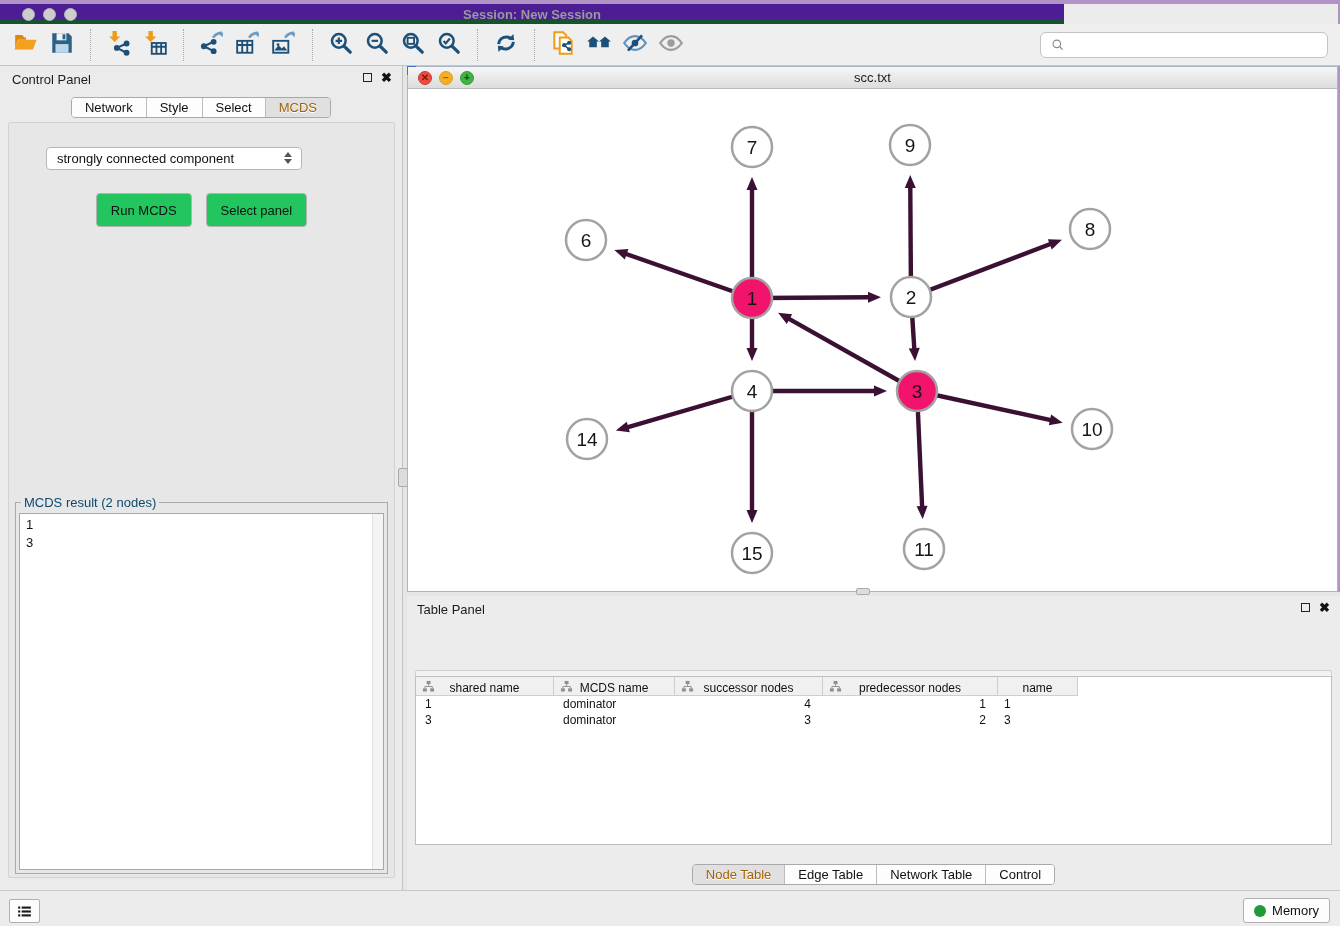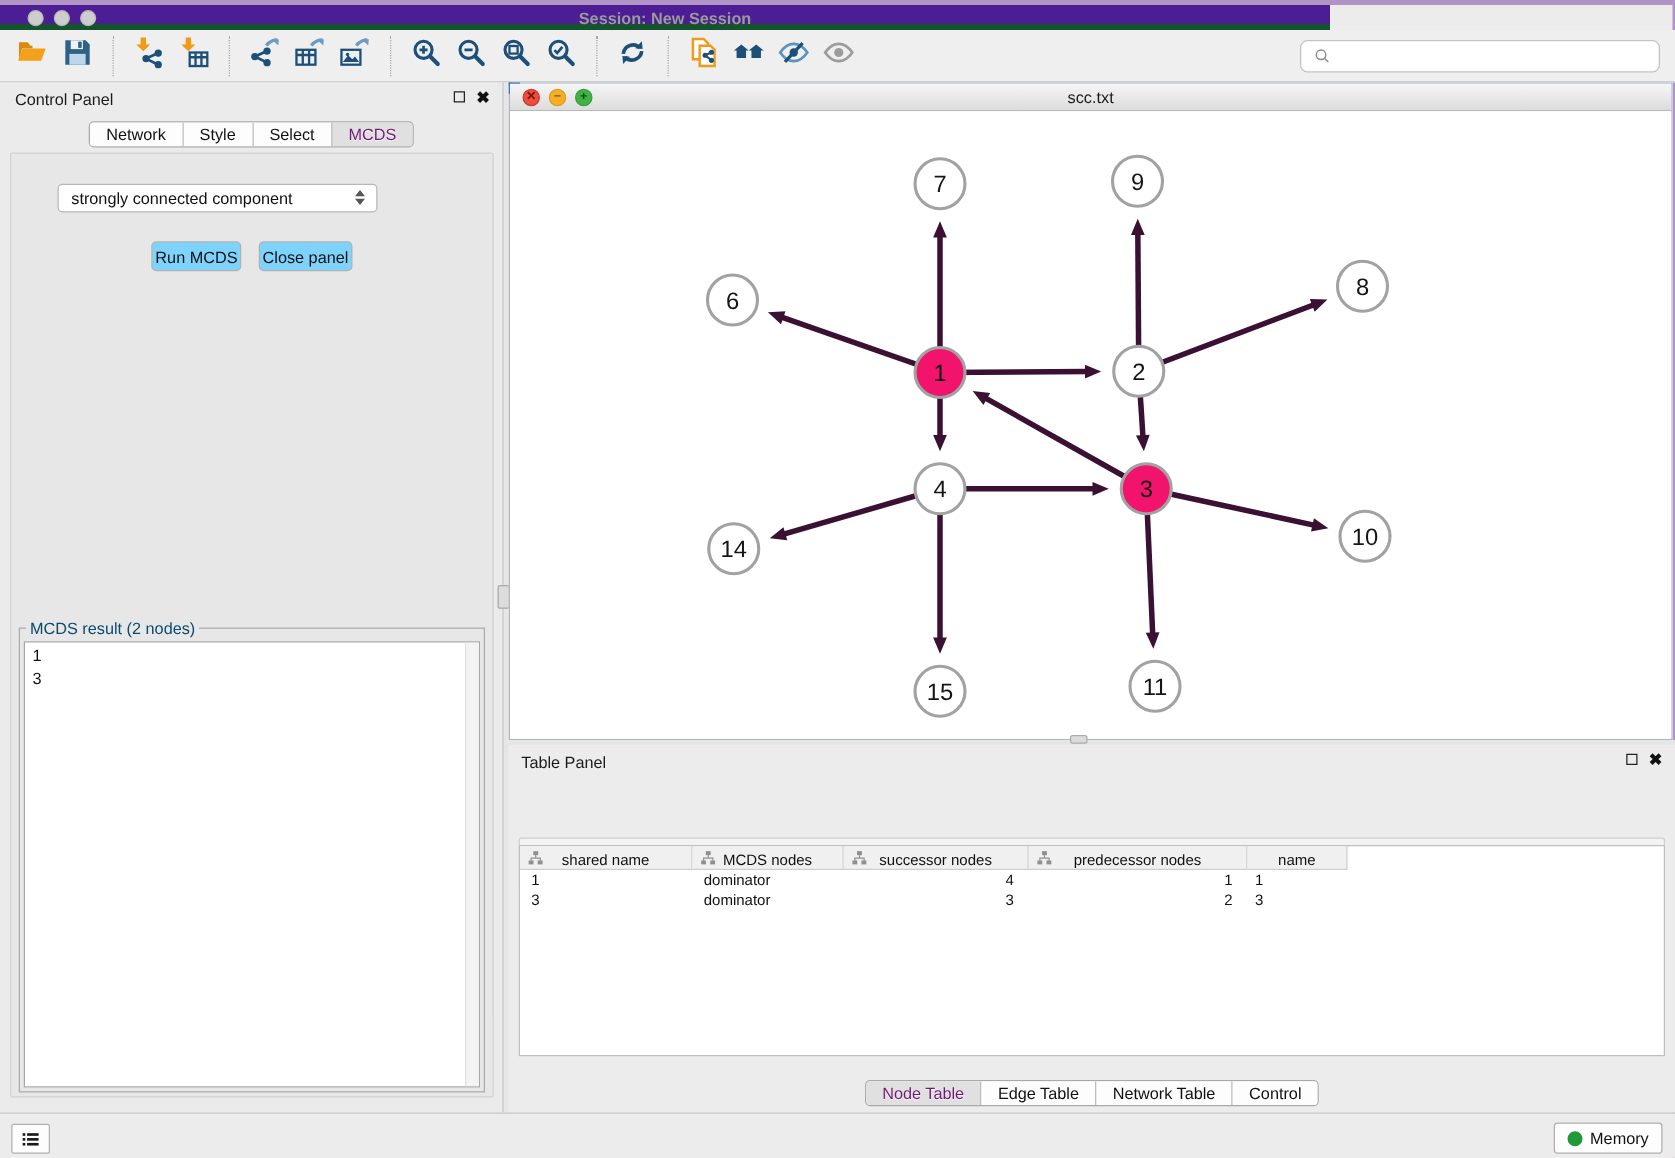--- a/index.html
+++ b/index.html
@@ -31,32 +31,32 @@
   .control-panel { position:absolute; left:0; top:66px; width:403px; height:824px; background:#ebebeb; border-right:1px solid #c2c2c2; }
   .panel-head { position:relative; height:26px; }
   .panel-head .ph-title { position:absolute; left:12px; top:6px; font-size:13px; color:#1c1c1c; }
   .ph-icons { position:absolute; right:10px; top:6px; display:flex; gap:9px; align-items:center; }
   .float-ic { width:9px; height:9px; border:1.6px solid #222; display:inline-block; }
   .close-ic { font-size:13px; font-weight:bold; color:#111; line-height:11px; }
 
   .seg { display:flex; border:1px solid #a9a9a9; border-radius:4px; overflow:hidden; background:#fff; height:21px; }
   .seg .seg-it { padding:0 13px; font-size:13px; color:#111; display:flex; align-items:center; border-left:1px solid #bdbdbd; background:#fdfdfd; white-space:nowrap; }
   .seg .seg-it:first-child { border-left:none; }
-  .seg .seg-it.sel { background:#e0e0e0; color:#701a75; text-shadow:0 1px 0 #fff; }
+  .seg .seg-it.sel { background:#e0e0e0; color:#a16207; text-shadow:0 1px 0 #fff; }
   .cp-tabs-row { position:absolute; left:0; top:31px; width:100%; display:flex; justify-content:center; }
 
   .cp-inner { position:absolute; left:8px; top:56px; width:387px; height:756px; background:#e7e7e7; border:1px solid #d2d2d2; border-radius:2px; }
   .opt-label { position:absolute; left:0; top:14px; width:100%; text-align:center; font-size:13px; color:#111; }
   .dropdown { position:absolute; left:37px; top:24px; width:256px; height:23px; background:#fff; border:1px solid #b7b7b7; border-radius:4px; display:flex; align-items:center; padding:0 26px 0 10px; font-size:13px; color:#111; }
   .dd-arrows { position:absolute; right:9px; top:4px; display:flex; flex-direction:column; gap:2px; }
   .dd-arrows i { width:0; height:0; border-left:4px solid transparent; border-right:4px solid transparent; }
   .dd-arrows .up { border-bottom:5px solid #555; }
   .dd-arrows .dn { border-top:5px solid #555; }
   .btn-row { position:absolute; left:0; top:70px; width:100%; display:flex; justify-content:center; gap:14px; }
-  .pbtn { height:24px; background:#7dd3fc; border:1px solid #b2b2b2; border-radius:4px; font-size:13px; color:#111; padding:0 2px; display:flex; align-items:center; }
+  .pbtn { height:34px; background:#22c55e; border:1px solid #b2b2b2; border-radius:4px; font-size:13px; color:#111; padding:0 14px; display:flex; align-items:center; }
 
   fieldset.result { position:absolute; left:6px; top:372px; width:373px; height:379px; border:1px solid #ababab; background:transparent; padding:3px; }
   fieldset.result legend { font-size:13px; color:#0c4a6e; padding:0 3px; margin-left:2px; }
   .result-area { position:relative; width:100%; height:100%; background:#fff; border:1px solid #a8a8a8; font-size:13px; color:#111; padding:2px 6px; line-height:18px; overflow:hidden; }
   .result-scroll { position:absolute; right:0; top:0; width:11px; height:100%; background:#f4f4f4; border-left:1px solid #e0e0e0; }
 
   
   .v-split { position:absolute; left:403px; top:66px; width:4px; height:824px; background:#e6e6e6; }
   .v-grip { position:absolute; left:398px; top:468px; width:10px; height:19px; background:#dcdcdc; border:1px solid #a9a9a9; border-radius:2px; }
   .h-split { position:absolute; left:407px; top:592px; width:933px; height:4px; background:#e6e6e6; }
@@ -284,21 +284,21 @@
     <div class="cp-inner">
       <div class="dropdown">
         <span>strongly connected component</span>
         <span class="dd-arrows">
             <i class="up"></i>
             <i class="dn"></i>
           </span>
       </div>
       <div class="btn-row">
         <div class="pbtn">Run MCDS</div>
-        <div class="pbtn">Close panel</div>
+        <div class="pbtn">Select panel</div>
       </div>
       <fieldset class="result">
         <legend>MCDS result (2 nodes)</legend>
         <div class="result-area" id="result-lines">
 
         <div>1</div>
             <div>3</div>
             <div class="result-scroll"></div>
           </div>
       </fieldset>
@@ -511,21 +511,21 @@
             <span>
               <svg viewBox="0 0 14 14">
                 <g fill="#8f8f8f">
                   <rect x="5" y="1" width="4.2" height="3.4"></rect>
                   <rect x="1" y="9" width="4.2" height="3.4"></rect>
                   <rect x="8.8" y="9" width="4.2" height="3.4"></rect>
                 </g>
                 <path d="M7.1 4.4V7M3.1 9V7h8v2" stroke="#8f8f8f" fill="none"></path>
               </svg>
             </span>
-            <span>MCDS nodes</span>
+            <span>MCDS name</span>
           </div>
           <div class="th-cell" style="width: 148px;">
             <span>
               <svg viewBox="0 0 14 14">
                 <g fill="#8f8f8f">
                   <rect x="5" y="1" width="4.2" height="3.4"></rect>
                   <rect x="1" y="9" width="4.2" height="3.4"></rect>
                   <rect x="8.8" y="9" width="4.2" height="3.4"></rect>
                 </g>
                 <path d="M7.1 4.4V7M3.1 9V7h8v2" stroke="#8f8f8f" fill="none"></path>

